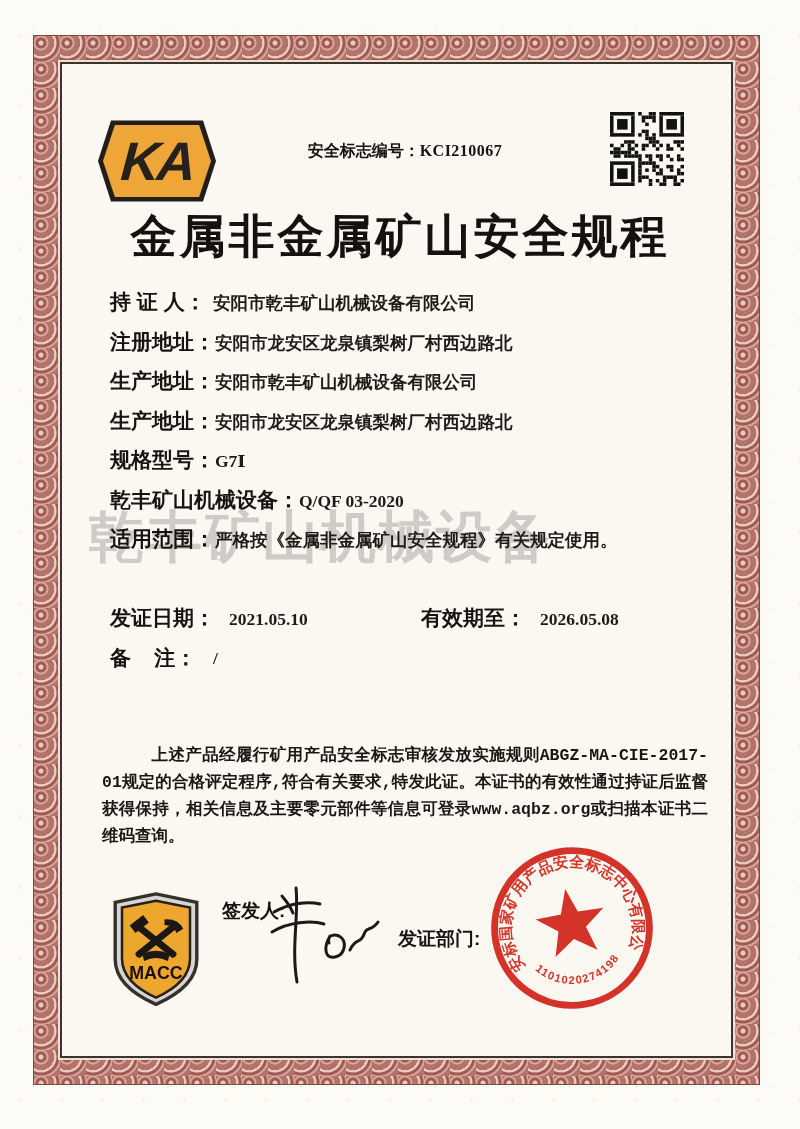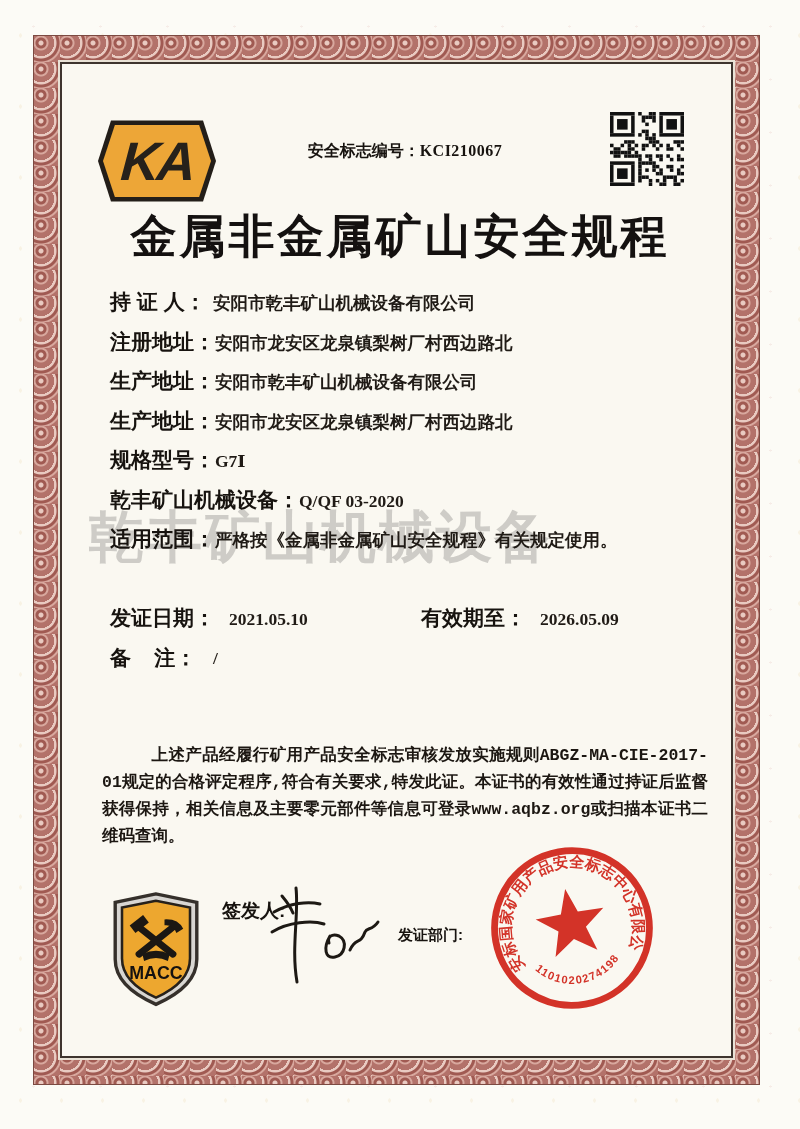--- a/index.html
+++ b/index.html
@@ -65,21 +65,21 @@
   .remark-row{position:absolute;left:110px;top:644px;z-index:2;display:flex;align-items:center;}
   
   .statement{position:absolute;left:102px;top:742px;width:606px;z-index:2;
     font-size:16.5px;line-height:27px;font-weight:600;color:#1c1712;
     text-align:justify;text-indent:3em;
     font-family:Liberation Mono, monospace;}
   
   .macc{position:absolute;left:105px;top:891px;width:102px;height:118px;z-index:3;}
   .signer{position:absolute;left:222px;top:898px;z-index:3;font-size:19px;font-weight:bold;color:#17130f;}
   .signature{position:absolute;left:266px;top:884px;width:120px;height:112px;z-index:4;}
-  .issuer{position:absolute;left:398px;top:926px;z-index:3;font-size:15px;font-weight:bold;color:#17130f;}
+  .issuer{position:absolute;left:398px;top:926px;z-index:3;font-size:19px;font-weight:bold;color:#17130f;}
   .seal{position:absolute;left:486px;top:842px;width:172px;height:172px;z-index:5;
     transform:rotate(-10deg);opacity:.92;}
 </style>
 </head>
 <body>
 
 <div class="page">
   <div class="frame">
     <div class="inner"></div>
   </div>
@@ -256,21 +256,21 @@
       <span class="lbl">适用范围：</span>
       <span class="val">严格按《金属非金属矿山安全规程》有关规定使用。</span>
     </div>
   </div>
 
   <div class="dates">
     <span class="lbl">发证日期：</span>
     <span class="val">2021.05.10</span>
     <span class="grp2">
       <span class="lbl">有效期至：</span>
-      <span class="val">2026.05.09</span>
+      <span class="val">2026.05.08</span>
     </span>
   </div>
 
   <div class="remark-row">
     <span class="lbl">备    注：</span>
     <span class="val">/</span>
   </div>
 
   <div class="statement">上述产品经履行矿用产品安全标志审核发放实施规则ABGZ-MA-CIE-2017-01规定的合格评定程序,符合有关要求,特发此证。本证书的有效性通过持证后监督获得保持，相关信息及主要零元部件等信息可登录www.aqbz.org或扫描本证书二维码查询。</div>
 

